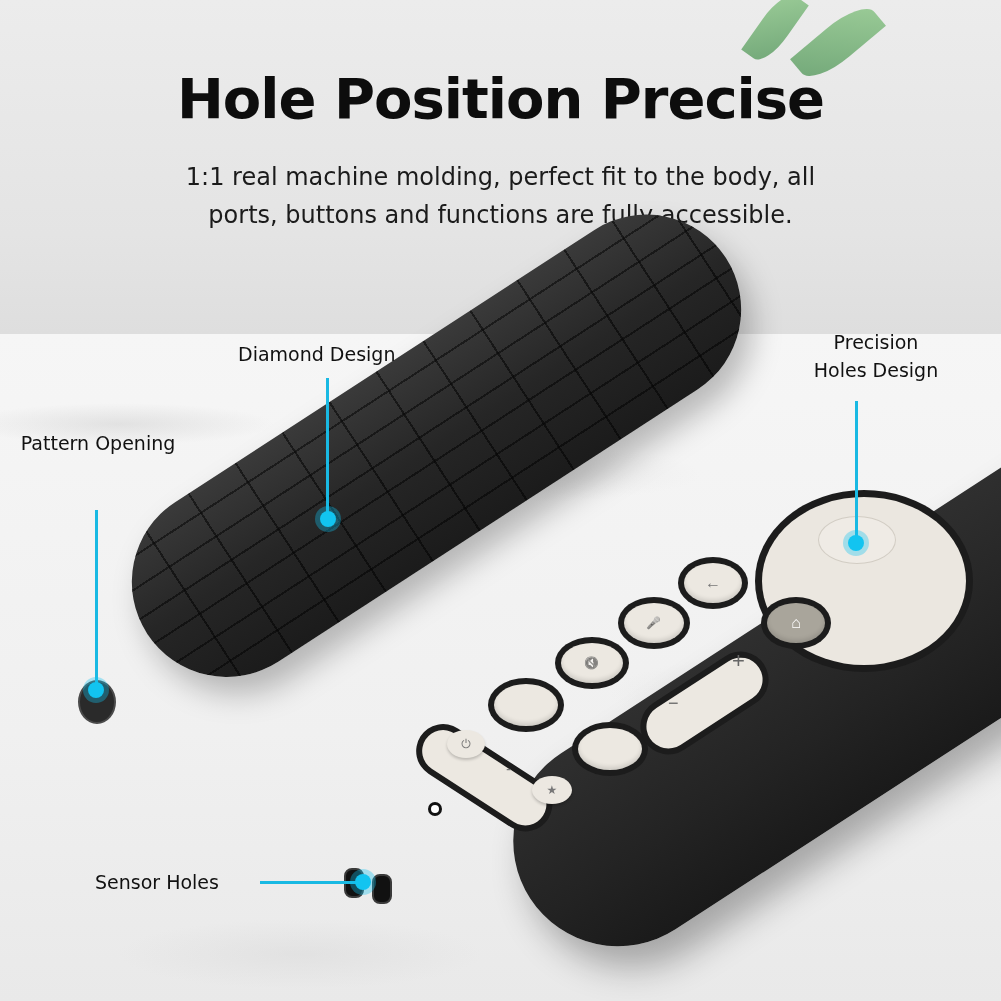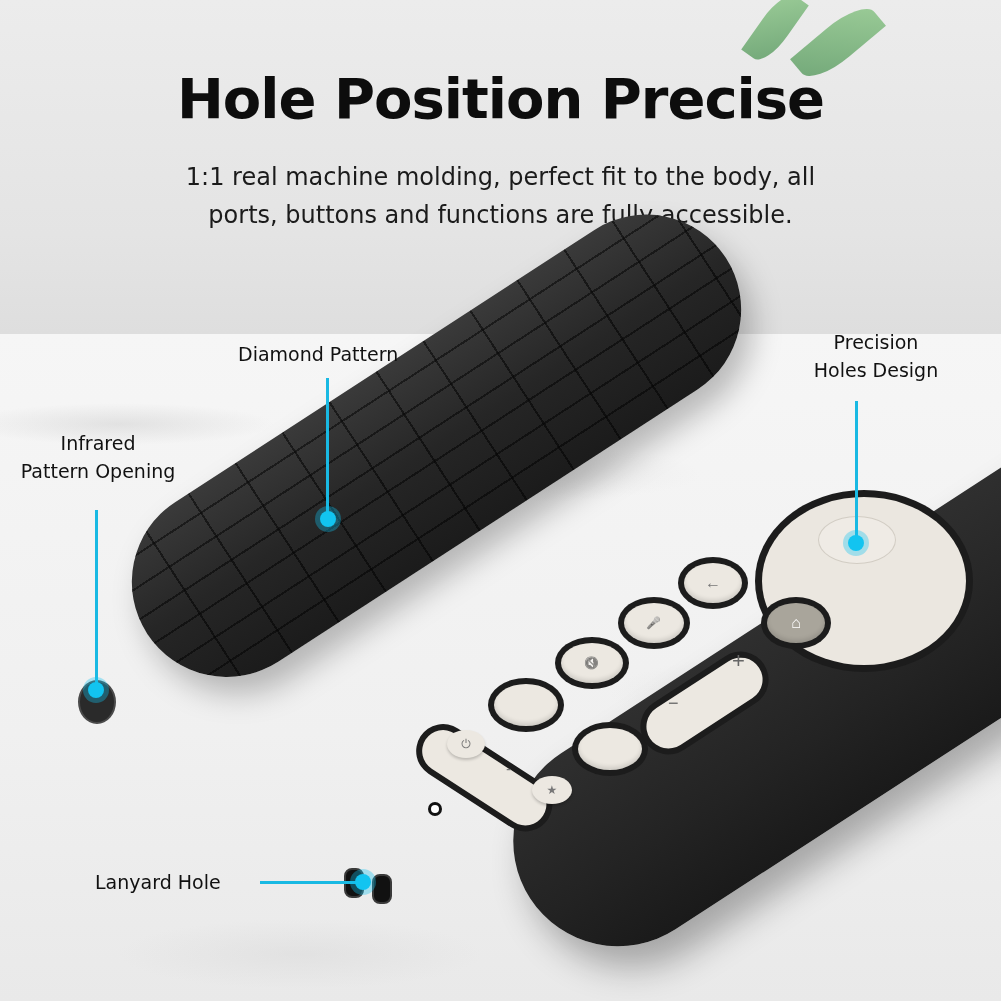--- a/index.html
+++ b/index.html
@@ -137,33 +137,32 @@
 </div>
 <span style="position:absolute;left:506px;top:760px;font-size:16px;color:#777;">-</span>
 <div class="btn" style="left:532px;top:776px;width:40px;height:28px;box-shadow:0 2px 3px rgba(0,0,0,0.2);">
   <span style="font-size:12px;">★</span>
 </div>
 
 <div class="led"></div>
 <div class="lanyard" style="left:344px;top:868px;"></div>
 <div class="lanyard" style="left:372px;top:874px;"></div>
 
-<div class="label" style="left:238px;top:340px;">Diamond Pattern</div>
+<div class="label" style="left:238px;top:340px;">Diamond Design</div>
 <div class="callout-line" style="left:326px;top:378px;width:3px;height:140px;"></div>
 <div class="callout-dot" style="left:320px;top:511px;"></div>
 
 <div class="label" style="left:14px;top:429px;width:168px;">
-  <div>Infrared</div>
   <div>Pattern Opening</div>
 </div>
 <div class="callout-line" style="left:95px;top:510px;width:3px;height:180px;"></div>
 <div class="callout-dot" style="left:88px;top:682px;"></div>
 
 <div class="label" style="left:792px;top:328px;width:128px;margin-left:20px;">
   <div>Precision</div>
   <div>Holes Design</div>
 </div>
 <div class="callout-line" style="left:855px;top:401px;width:3px;height:140px;"></div>
 <div class="callout-dot" style="left:848px;top:535px;"></div>
 
-<div class="label" style="left:95px;top:868px;">Lanyard Hole</div>
+<div class="label" style="left:95px;top:868px;">Sensor Holes</div>
 <div class="callout-line" style="left:260px;top:881px;width:100px;height:3px;"></div>
 <div class="callout-dot" style="left:355px;top:874px;"></div>
 
 </body></html>

